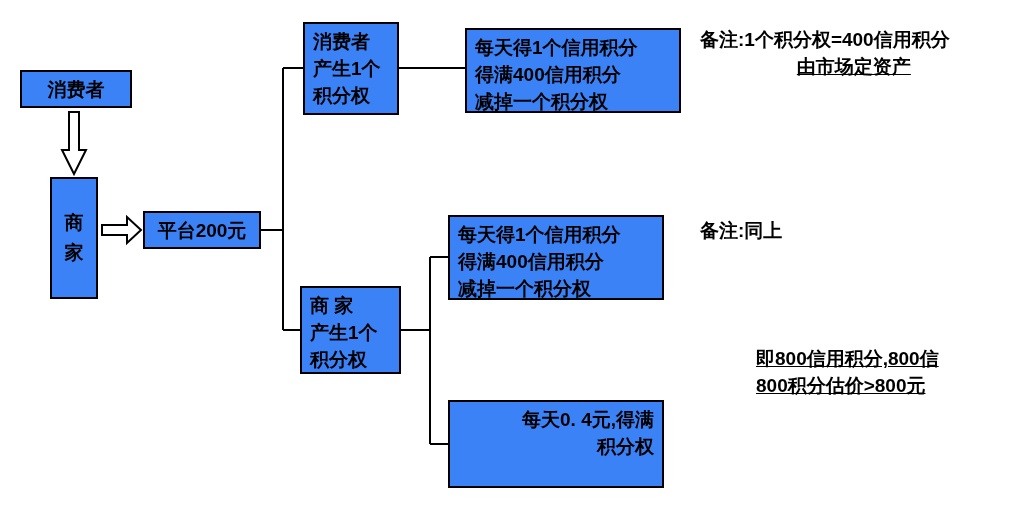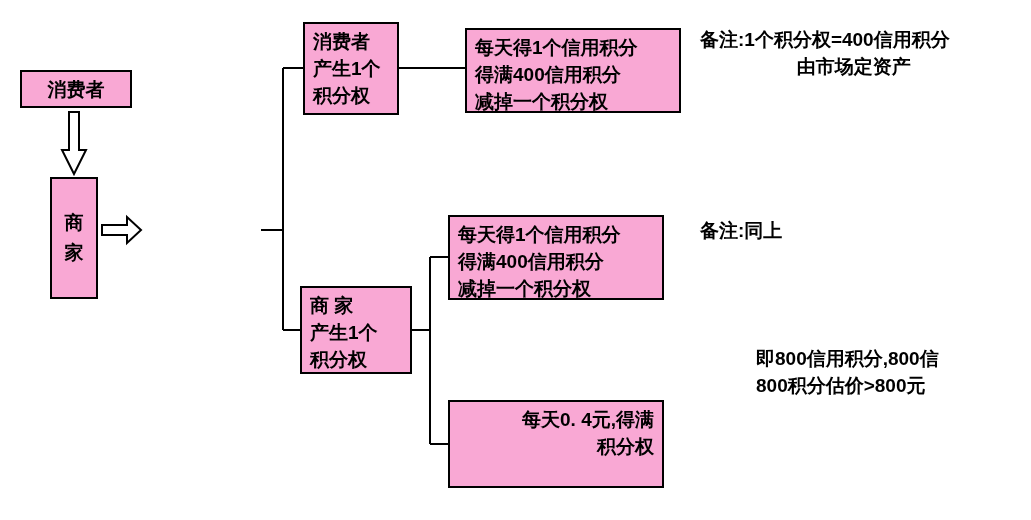--- a/index.html
+++ b/index.html
@@ -9,21 +9,21 @@
     background:#ffffff;
     font-family:"Liberation Sans","DejaVu Sans",sans-serif;
     font-weight:bold;
     color:#000;
     overflow:hidden;
   }
   .box{
     position:absolute;
     border:2px solid #000;
     box-sizing:border-box;
-    background:#f9a8d4;
+    background:#3b82f6;
     font-size:19px;
     line-height:27px;
   }
   .center{
     display:flex;
     align-items:center;
     justify-content:center;
     text-align:center;
   }
   .vstack{
@@ -33,21 +33,21 @@
     justify-content:center;
     line-height:30px;
   }
   .pad{padding:4px 8px;}
   .note{
     position:absolute;
     font-size:19px;
     line-height:27px;
     white-space:nowrap;
   }
-  .note .indent{padding-left:58px;}
+  .note .indent{padding-left:58px;text-decoration:underline;}
   svg.lines{
     position:absolute;
     left:0;top:0;
     pointer-events:none;
   }
 </style>
 </head>
 <body>
 
 <div id="canvas">
@@ -79,34 +79,37 @@
 
   <div class="box center" style="left:20px;top:70px;width:112px;height:38px;">
     <span>消费者</span>
   </div>
 
   <div class="box vstack" style="left:50px;top:177px;width:48px;height:122px;">
     <div>商</div>
     <div>家</div>
   </div>
 
+  <div class="box center" style="left:143px;top:211px;width:118px;height:38px;">
+    <span>平台200元</span>
+  </div>
 
   <div class="box pad" style="left:303px;top:22px;width:96px;height:93px;">
     <div>消费者</div>
     <div>产生1个</div>
     <div>积分权</div>
   </div>
 
   <div class="box pad" style="left:465px;top:28px;width:216px;height:85px;">
     <div>每天得1个信用积分</div>
     <div>得满400信用积分</div>
     <div>减掉一个积分权</div>
   </div>
 
-  <div class="box pad" style="left:300px;top:286px;width:112px;height:88px;">
+  <div class="box pad" style="left:300px;top:286px;width:101px;height:88px;">
     <div>商  家</div>
     <div>产生1个</div>
     <div>积分权</div>
   </div>
 
   <div class="box pad" style="left:448px;top:215px;width:216px;height:85px;">
     <div>每天得1个信用积分</div>
     <div>得满400信用积分</div>
     <div>减掉一个积分权</div>
   </div>

